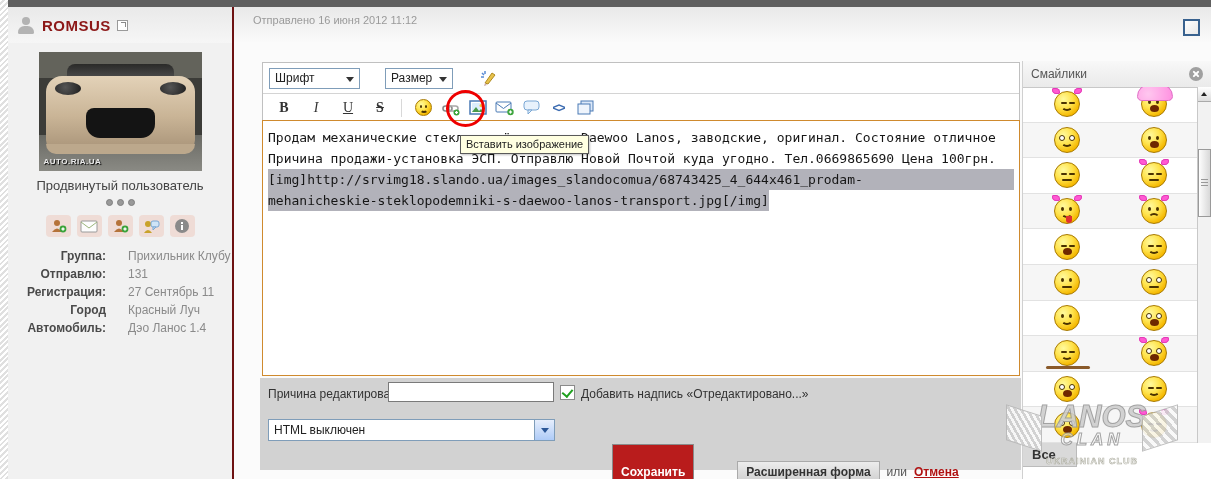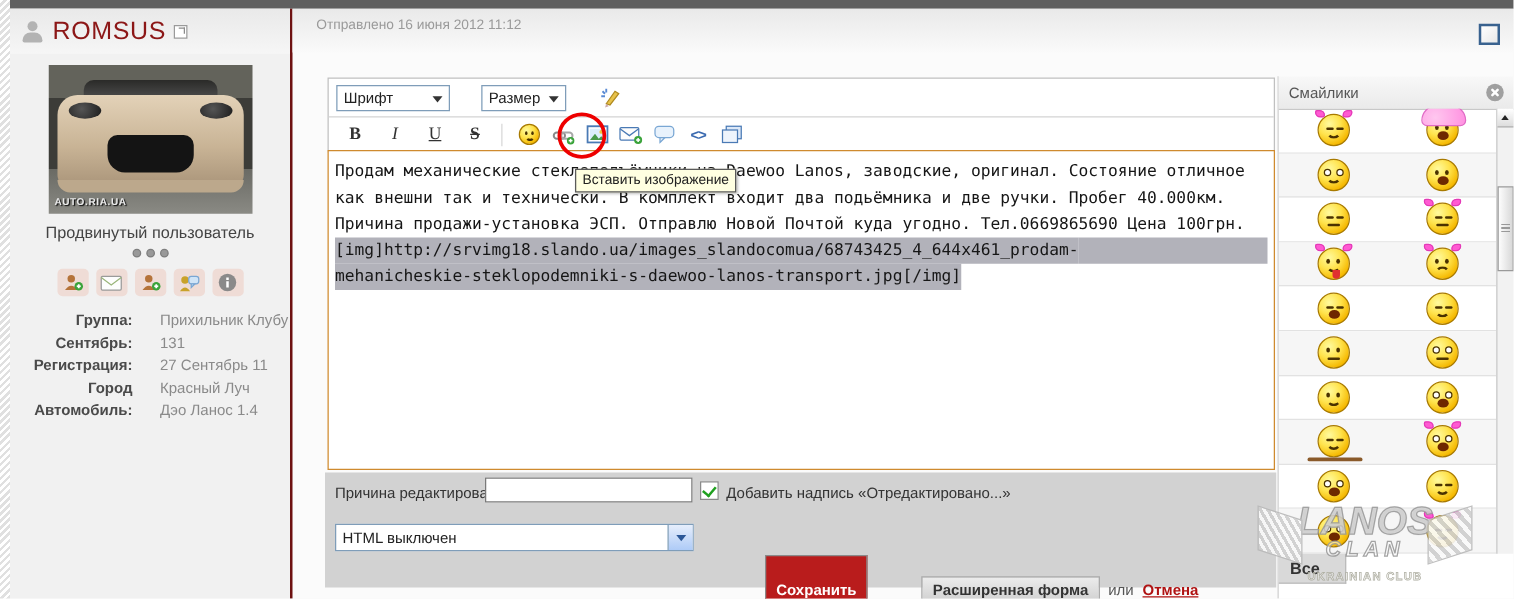--- a/index.html
+++ b/index.html
@@ -7,21 +7,21 @@
   
   .stripes{position:absolute;left:0;top:0;width:8px;height:479px;
     background:repeating-linear-gradient(135deg,#ffffff 0 2px,#e0e0e0 2px 4px);}
   .topbar{position:absolute;left:8px;top:0;width:1203px;height:7px;background:#5f5f5f;}
   
   .sidebar{position:absolute;left:8px;top:7px;width:224px;height:472px;background:#f1f1f1;}
   .sb-header{height:36px;background:linear-gradient(#e9e9e9,#f6f6f6);display:flex;align-items:center;padding:0 6px;}
   .p-ico{width:20px;height:20px;position:relative;margin:0 6px 0 2px;}
   .p-ico .hd{position:absolute;left:6px;top:2px;width:8px;height:8px;border-radius:50%;background:#b3b3b3;}
   .p-ico .bd{position:absolute;left:2px;top:11px;width:16px;height:8px;border-radius:8px 8px 2px 2px;background:#b3b3b3;}
-  .uname{font-size:20px;font-weight:normal;color:#8c1717;letter-spacing:.5px;}
+  .uname{font-size:15px;font-weight:bold;color:#8c1717;letter-spacing:.5px;}
   .extlink{width:9px;height:9px;border:1px solid #9a9a9a;margin-left:6px;position:relative;background:#fff;}
   .extlink:after{content:"";position:absolute;right:1px;top:1px;width:4px;height:4px;border-top:1px solid #8a8a8a;border-right:1px solid #8a8a8a;}
   .avatar{position:relative;width:163px;height:119px;margin:9px auto 0;background:linear-gradient(#63635b 0 22%,#3c3c38 22% 70%,#6a6a64 70%,#8a8a84);overflow:hidden;}
   .car-body{position:absolute;left:7px;top:24px;width:149px;height:74px;background:linear-gradient(#e3d2b8,#c9b496 55%,#a99479);border-radius:16px 16px 10px 10px;}
   .car-roof{position:absolute;left:28px;top:12px;width:107px;height:18px;background:linear-gradient(#2a2a28,#555);border-radius:8px 8px 0 0;}
   .car-grille{position:absolute;left:47px;top:56px;width:69px;height:30px;background:#141414;border-radius:8px 8px 14px 14px;}
   .hl{position:absolute;top:30px;width:26px;height:13px;background:radial-gradient(circle at 40% 40%,#555,#1c1c1c);border-radius:50%;}
   .hl.l{left:16px}.hl.r{right:16px}
   .car-bumper{position:absolute;left:7px;top:92px;width:149px;height:10px;background:#bca88c;border-radius:0 0 10px 10px;}
   .wm{position:absolute;left:5px;bottom:5px;font-size:8px;font-weight:bold;color:#e9e9e9;text-shadow:1px 1px 1px #000;letter-spacing:.5px;}
@@ -196,21 +196,21 @@
             <rect x="7" y="4" width="2" height="2" fill="#fff"></rect>
           </svg>
       </span>
     </div>
     <div class="stats">
       <div class="srw">
           <span class="lb">Группа:</span>
           <span class="vl">Прихильник Клубу</span>
         </div>
       <div class="srw">
-          <span class="lb">Сентябрь:</span>
+          <span class="lb">Отправлю:</span>
           <span class="vl">131</span>
         </div>
       <div class="srw">
           <span class="lb">Регистрация:</span>
           <span class="vl">27 Сентябрь 11</span>
         </div>
       <div class="srw">
           <span class="lb">Город</span>
           <span class="vl">Красный Луч</span>
         </div>
@@ -298,21 +298,20 @@
             <rect x="5" y="1" width="12" height="10" fill="#dce8f8" stroke="#4a7ab5"></rect>
             <rect x="2" y="4" width="12" height="10" fill="#eef4fc" stroke="#4a7ab5"></rect>
           </svg>
       </span>
     </div>
   </div>
   <div class="red-circle"></div>
 
   <div class="post-edit">
     <div class="tl"><span class="seg">Продам механические стеклоподъёмники на Daewoo Lanos, заводские, оригинал. Состояние отличное</span></div>
-    <div class="tl"><span class="seg">как внешни так и технически. В комплект входит два подьёмника и две ручки. Пробег 40.000км.</span></div>
     <div class="tl"><span class="seg">Причина продажи-установка ЭСП. Отправлю Новой Почтой куда угодно. Тел.0669865690 Цена 100грн.</span></div>
     <div class="tl">
       <span class="seg hl-sel">[img]http://srvimg18.slando.ua/images_slandocomua/68743425_4_644x461_prodam-</span><span class="fill"></span>
     </div>
     <div class="tl"><span class="seg hl-sel">mehanicheskie-steklopodemniki-s-daewoo-lanos-transport.jpg[/img]</span></div>
   </div>
   <div class="tooltip">Вставить изображение</div>
 
   <div class="form-area">
     <span class="f-lb">Причина редактирования</span>

